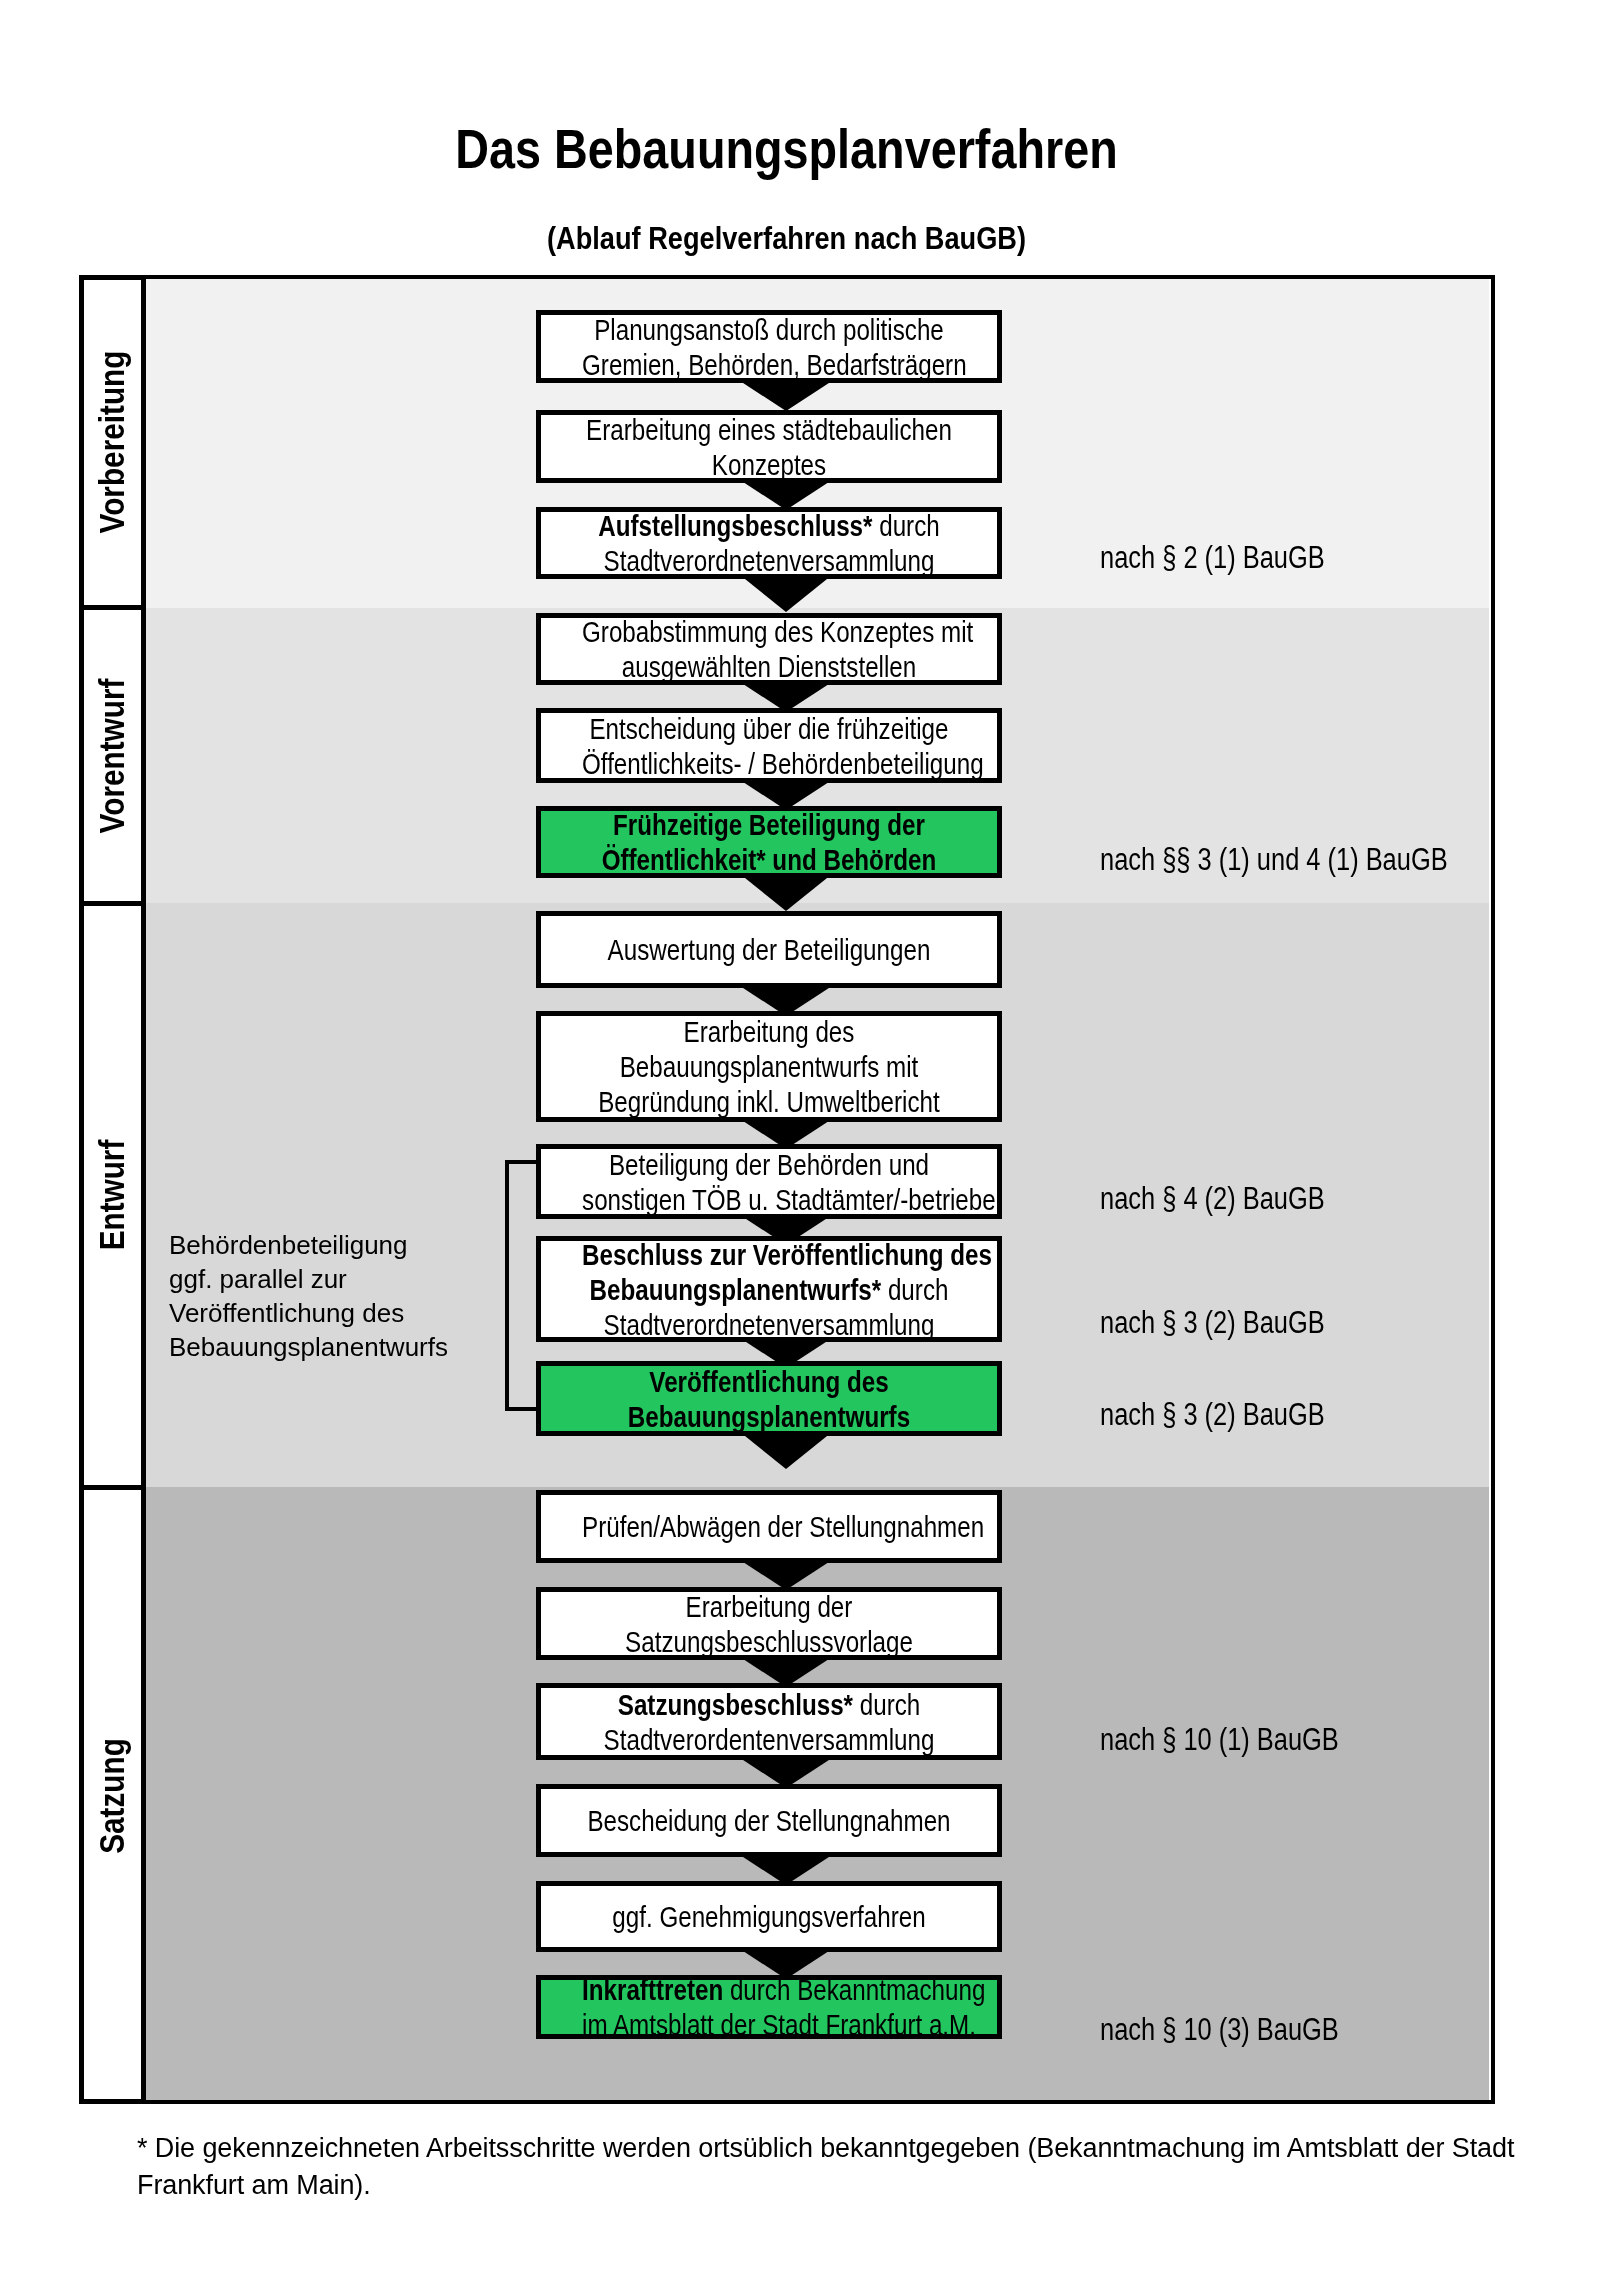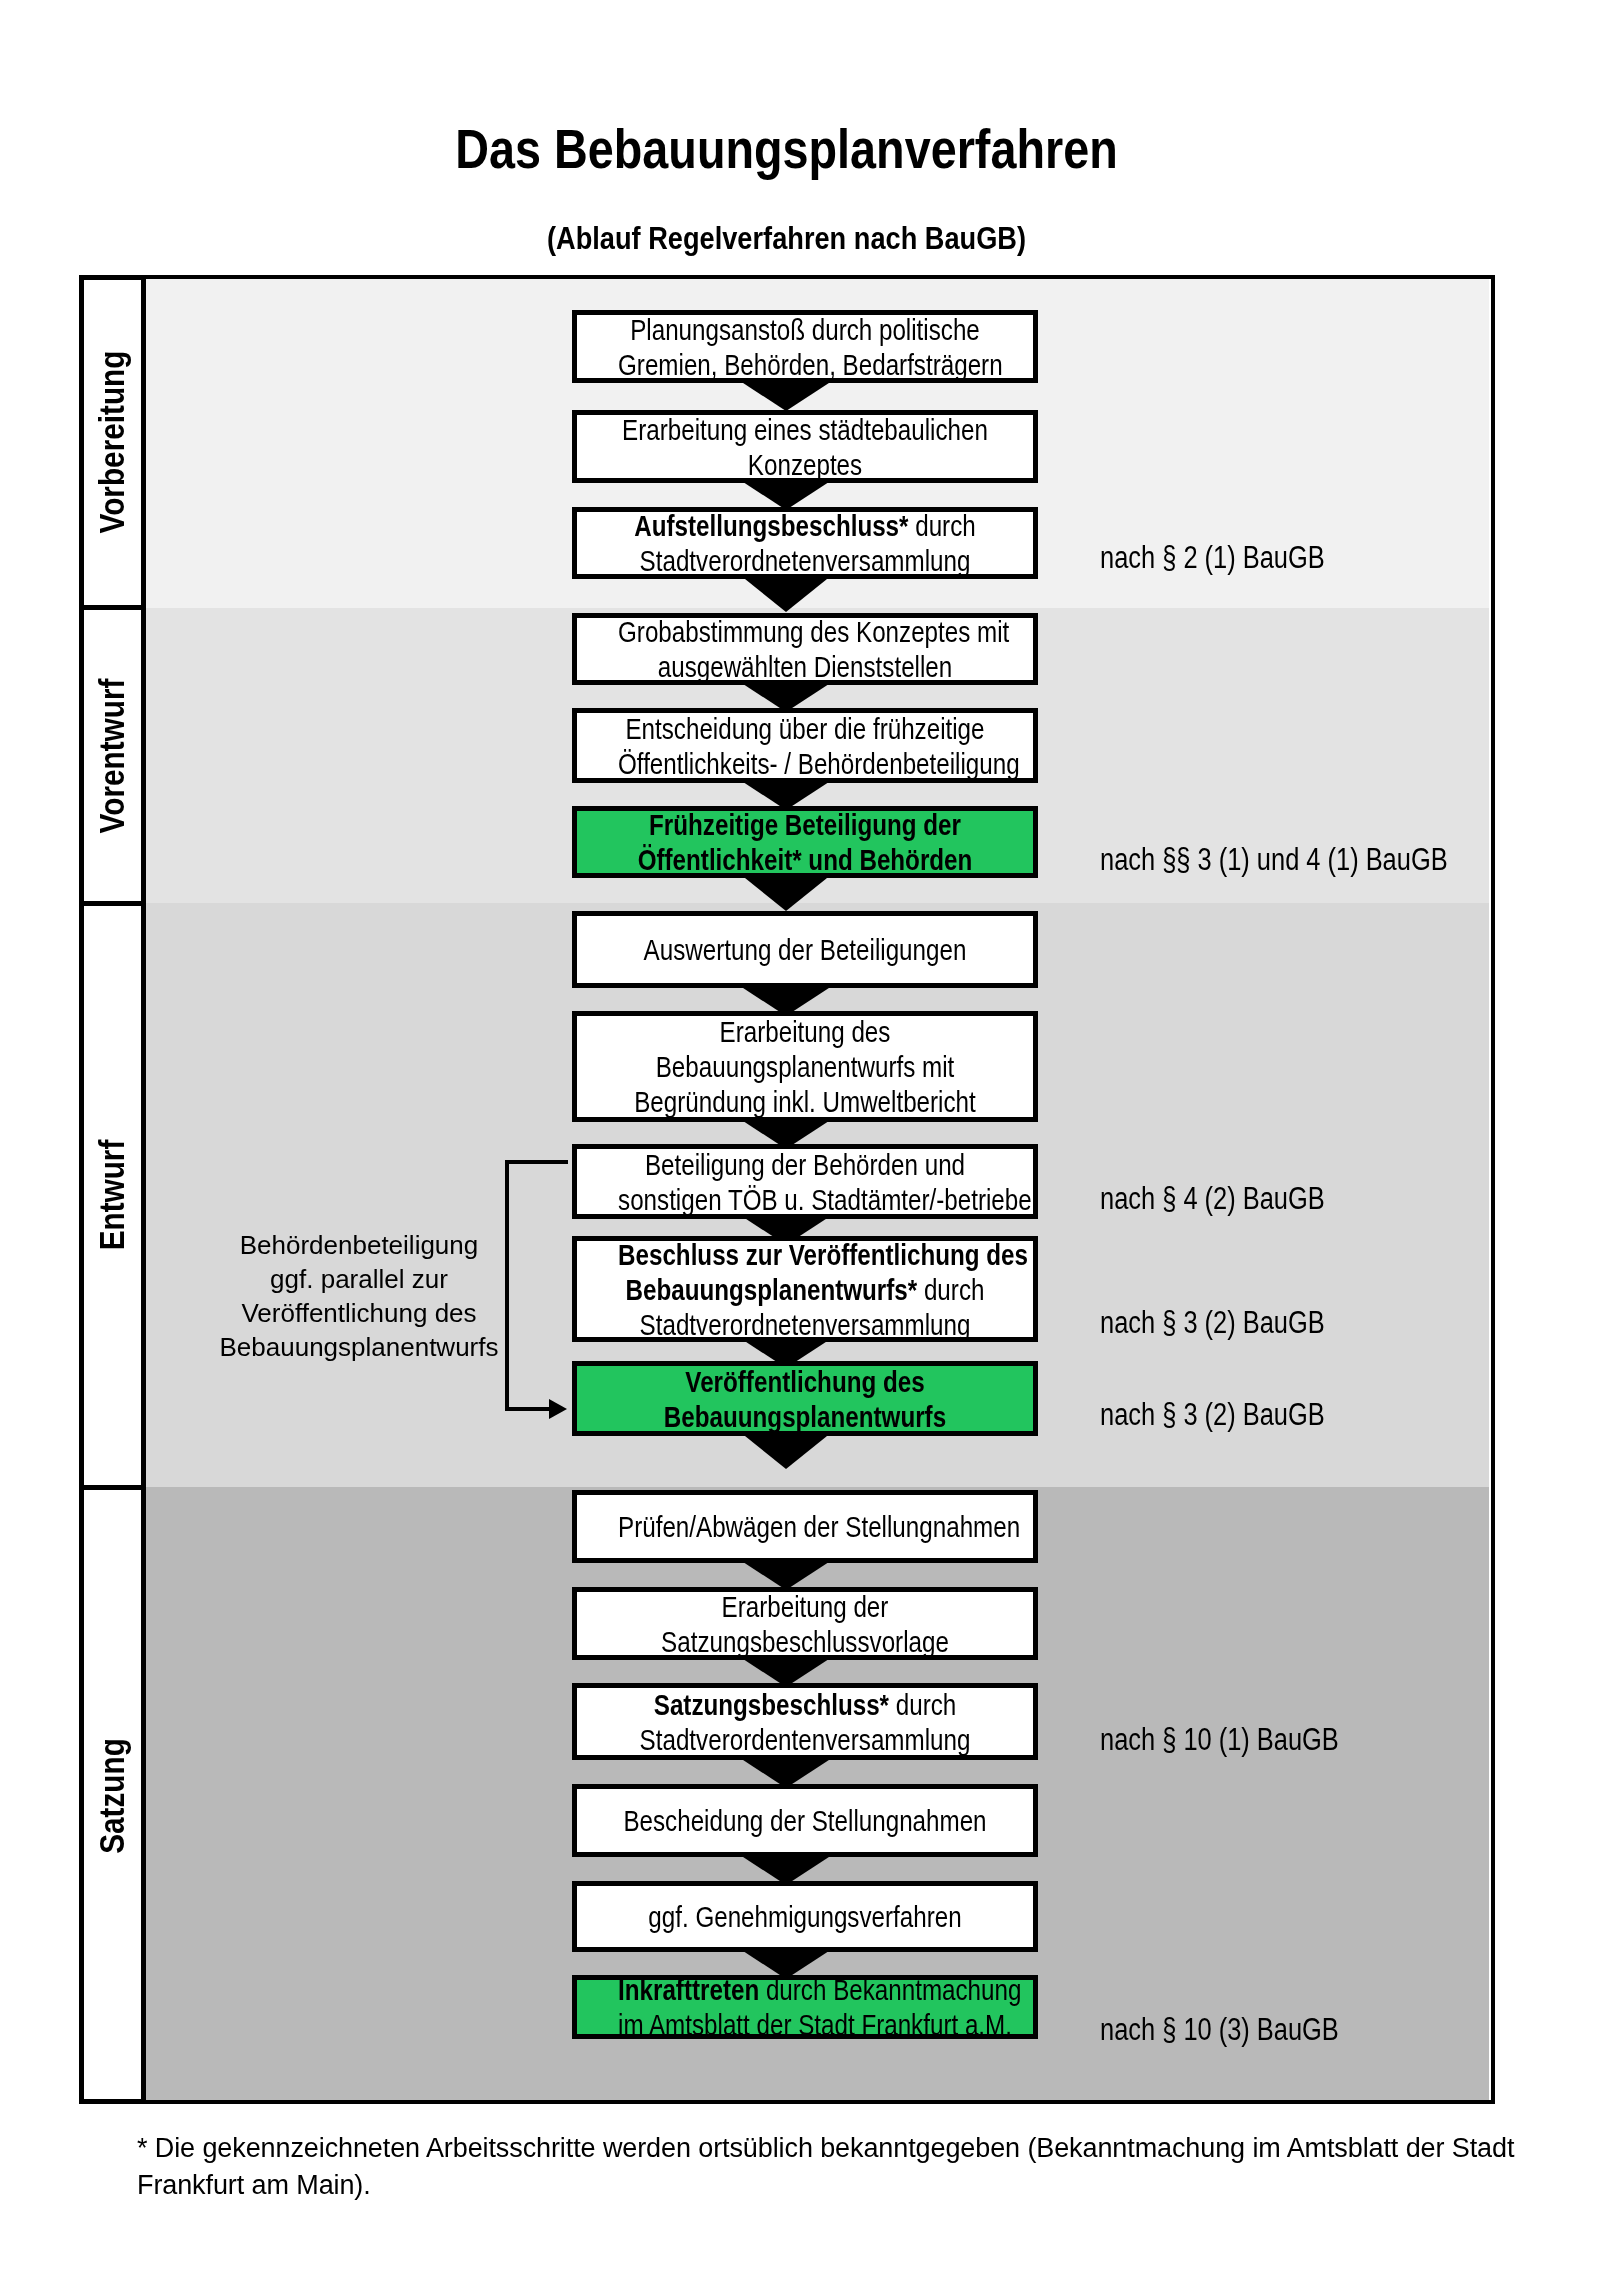--- a/index.html
+++ b/index.html
@@ -17,37 +17,37 @@
   .band{left:145px;width:1344px}
   
   .frame{left:79px;top:275px;width:1416px;height:1829px;border:4.6px solid #000;
          box-sizing:border-box;pointer-events:none;z-index:6}
   .sidebar{left:79px;top:275px;width:67px;height:1829px;background:#fff;border:5.2px solid #000;
          box-sizing:border-box;z-index:2}
   .sdiv{left:79px;width:67px;height:5.2px;background:#000;z-index:3}
   .plabel{left:112px;font-size:35px;font-weight:bold;white-space:nowrap;z-index:4;
          transform:translate(-50%,-50%) rotate(-90deg) scaleX(.85)}
   
-  .box{left:572px;width:466px;border:5.2px solid #000;background:#fff;box-sizing:border-box;
+  .box{left:536px;width:466px;border:5.2px solid #000;background:#fff;box-sizing:border-box;
        display:flex;align-items:center;justify-content:center;z-index:5}
   .box.blue{background:#22c55e}
   .bi{width:100%;text-align:center;font-size:29.5px;line-height:35px;
       transform:scaleX(.82);transform-origin:50% 50%}
   .ln{white-space:nowrap}
   .bld{font-weight:bold}
   
   .arr{width:0;height:0;left:740px;z-index:4;
        border-left:46px solid transparent;border-right:46px solid transparent;
        border-top:30px solid #000}
   .arr.tall{border-top-width:37px}
   
   .note{left:1100px;font-size:31px;line-height:33px;white-space:nowrap;z-index:5;
         transform:scaleX(.82);transform-origin:0 50%}
   
-  .annot{left:169px;width:380px;text-align:center;font-size:26px;line-height:34px;z-index:5}
+  .annot{left:169px;width:380px;text-align:left;font-size:26px;line-height:34px;z-index:5}
   .bracket{background:#000;z-index:4}
   .arrR{width:0;height:0;z-index:4;
         border-top:10.5px solid transparent;border-bottom:10.5px solid transparent;
         border-left:18.3px solid #000}
   
   .footnote{left:137px;top:2130px;width:1381px;font-size:27px;line-height:37px;letter-spacing:-0.1px}
 </style>
 </head>
 <body>
 

